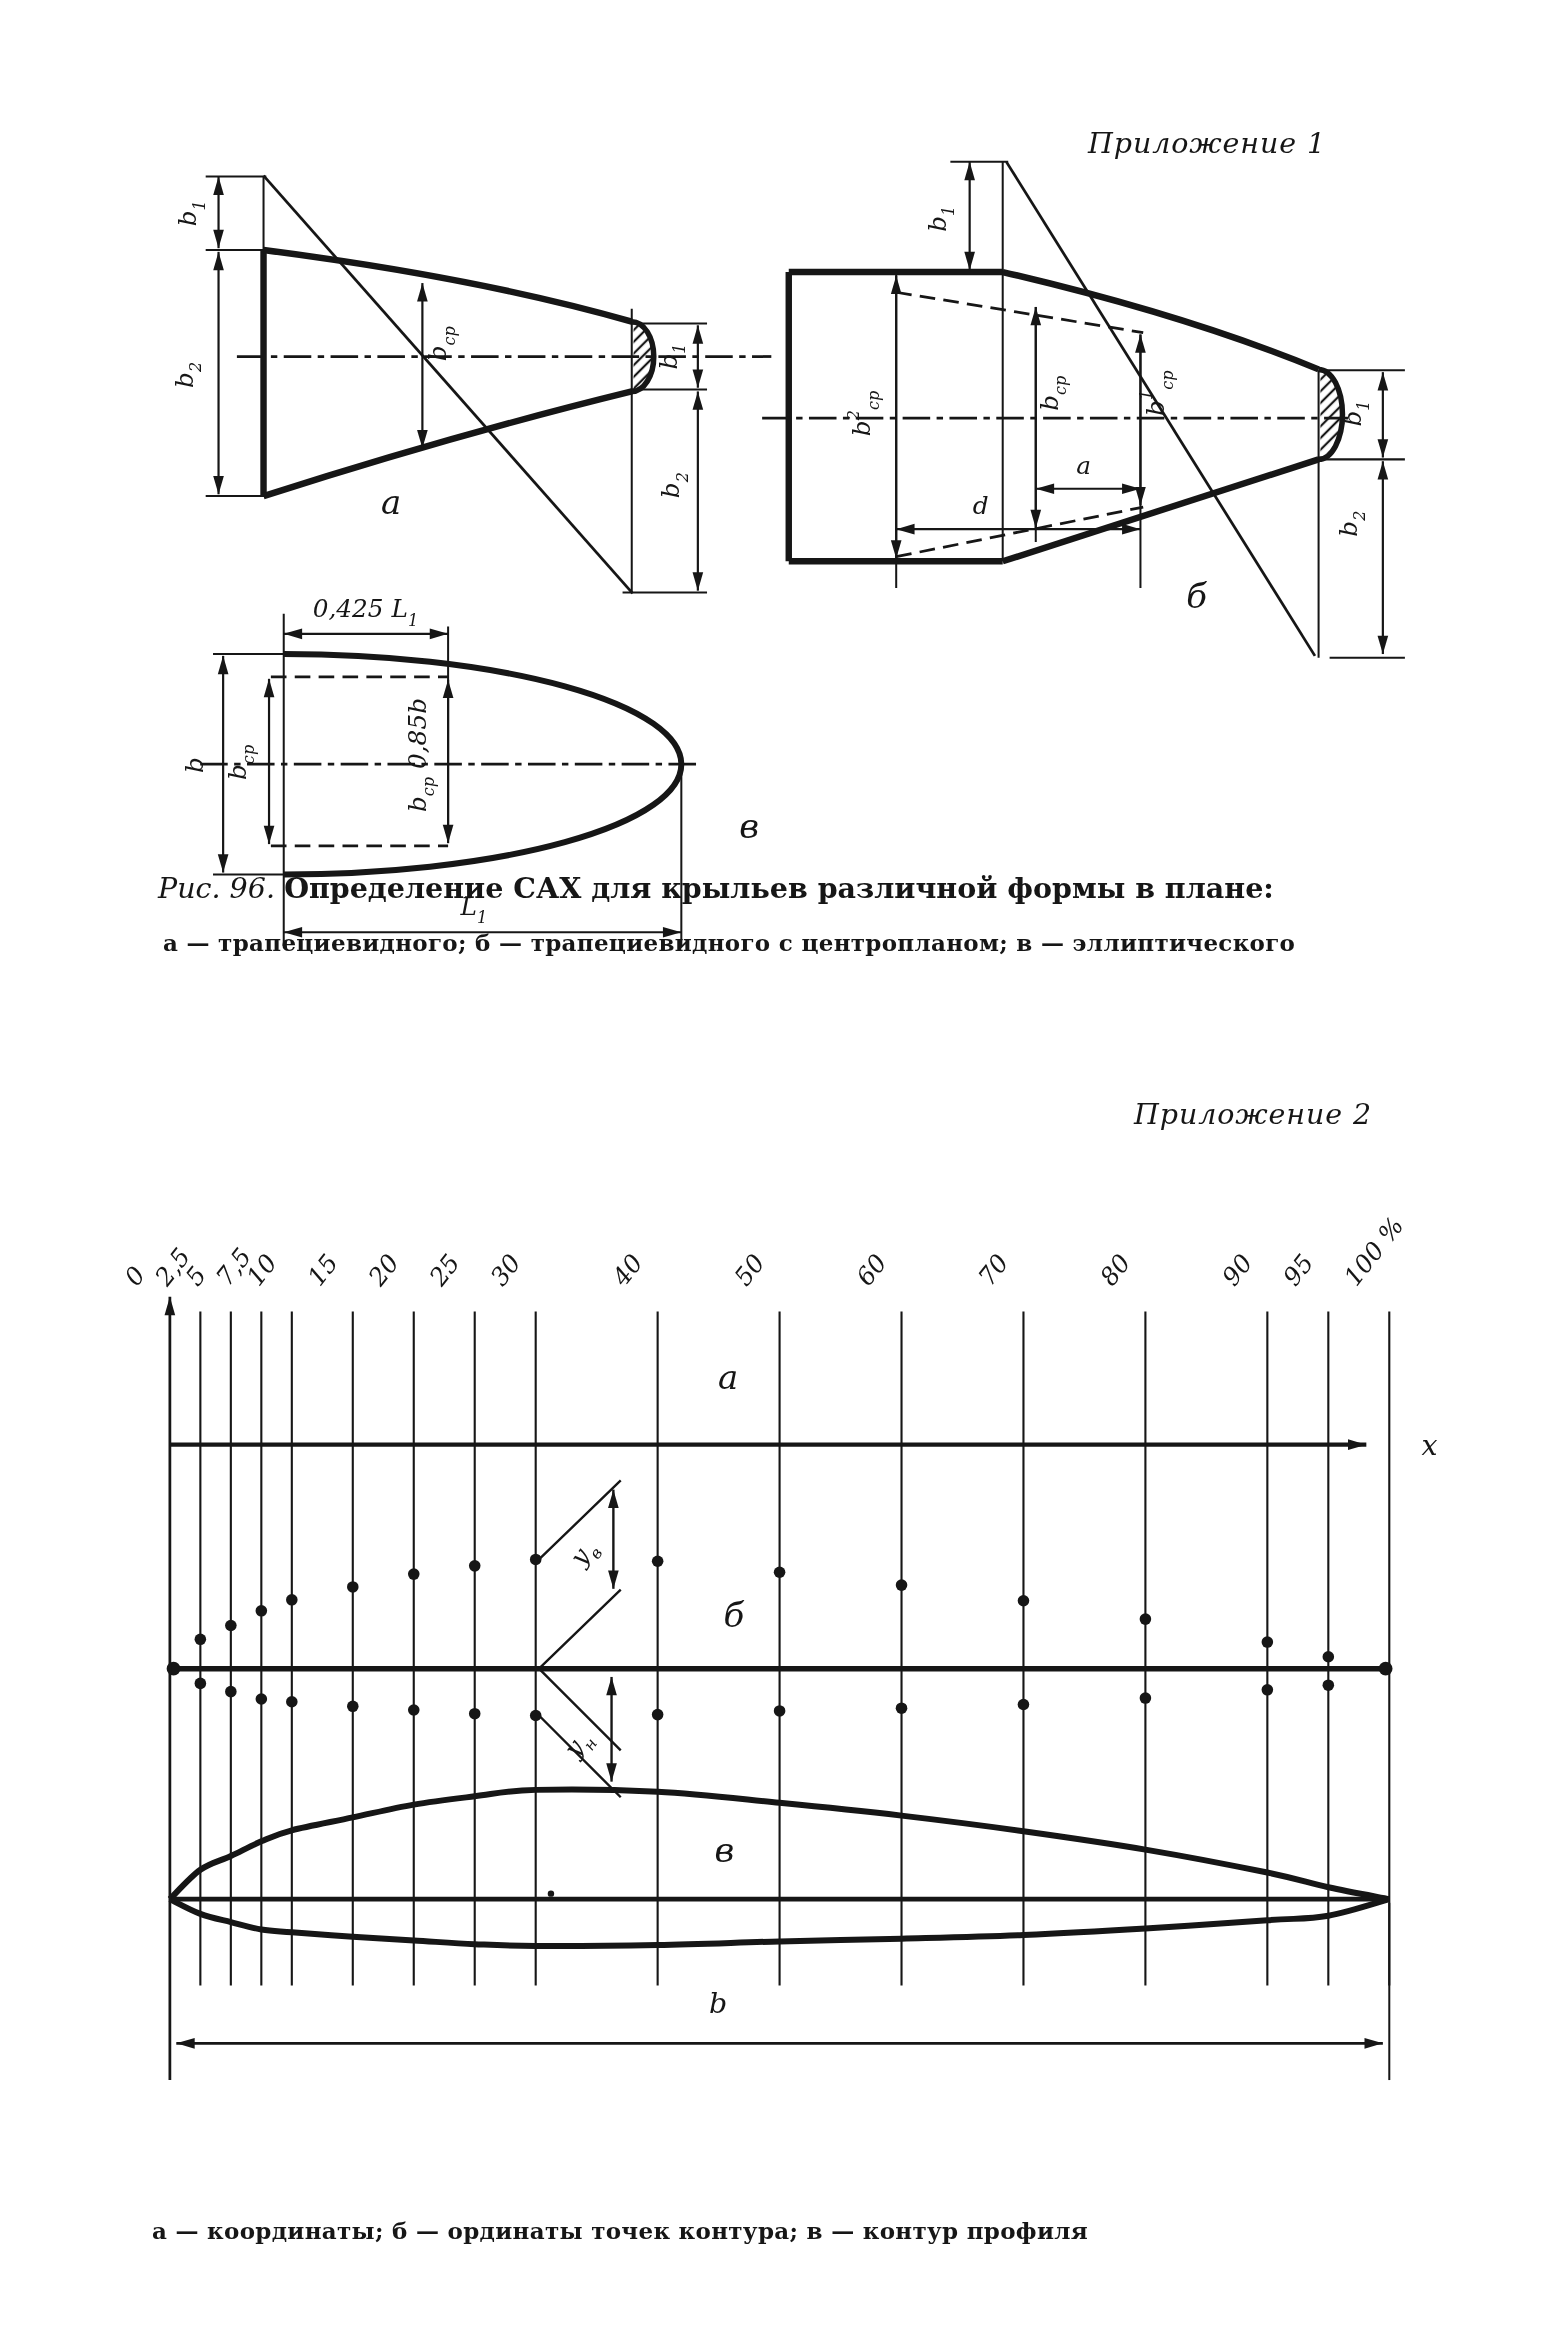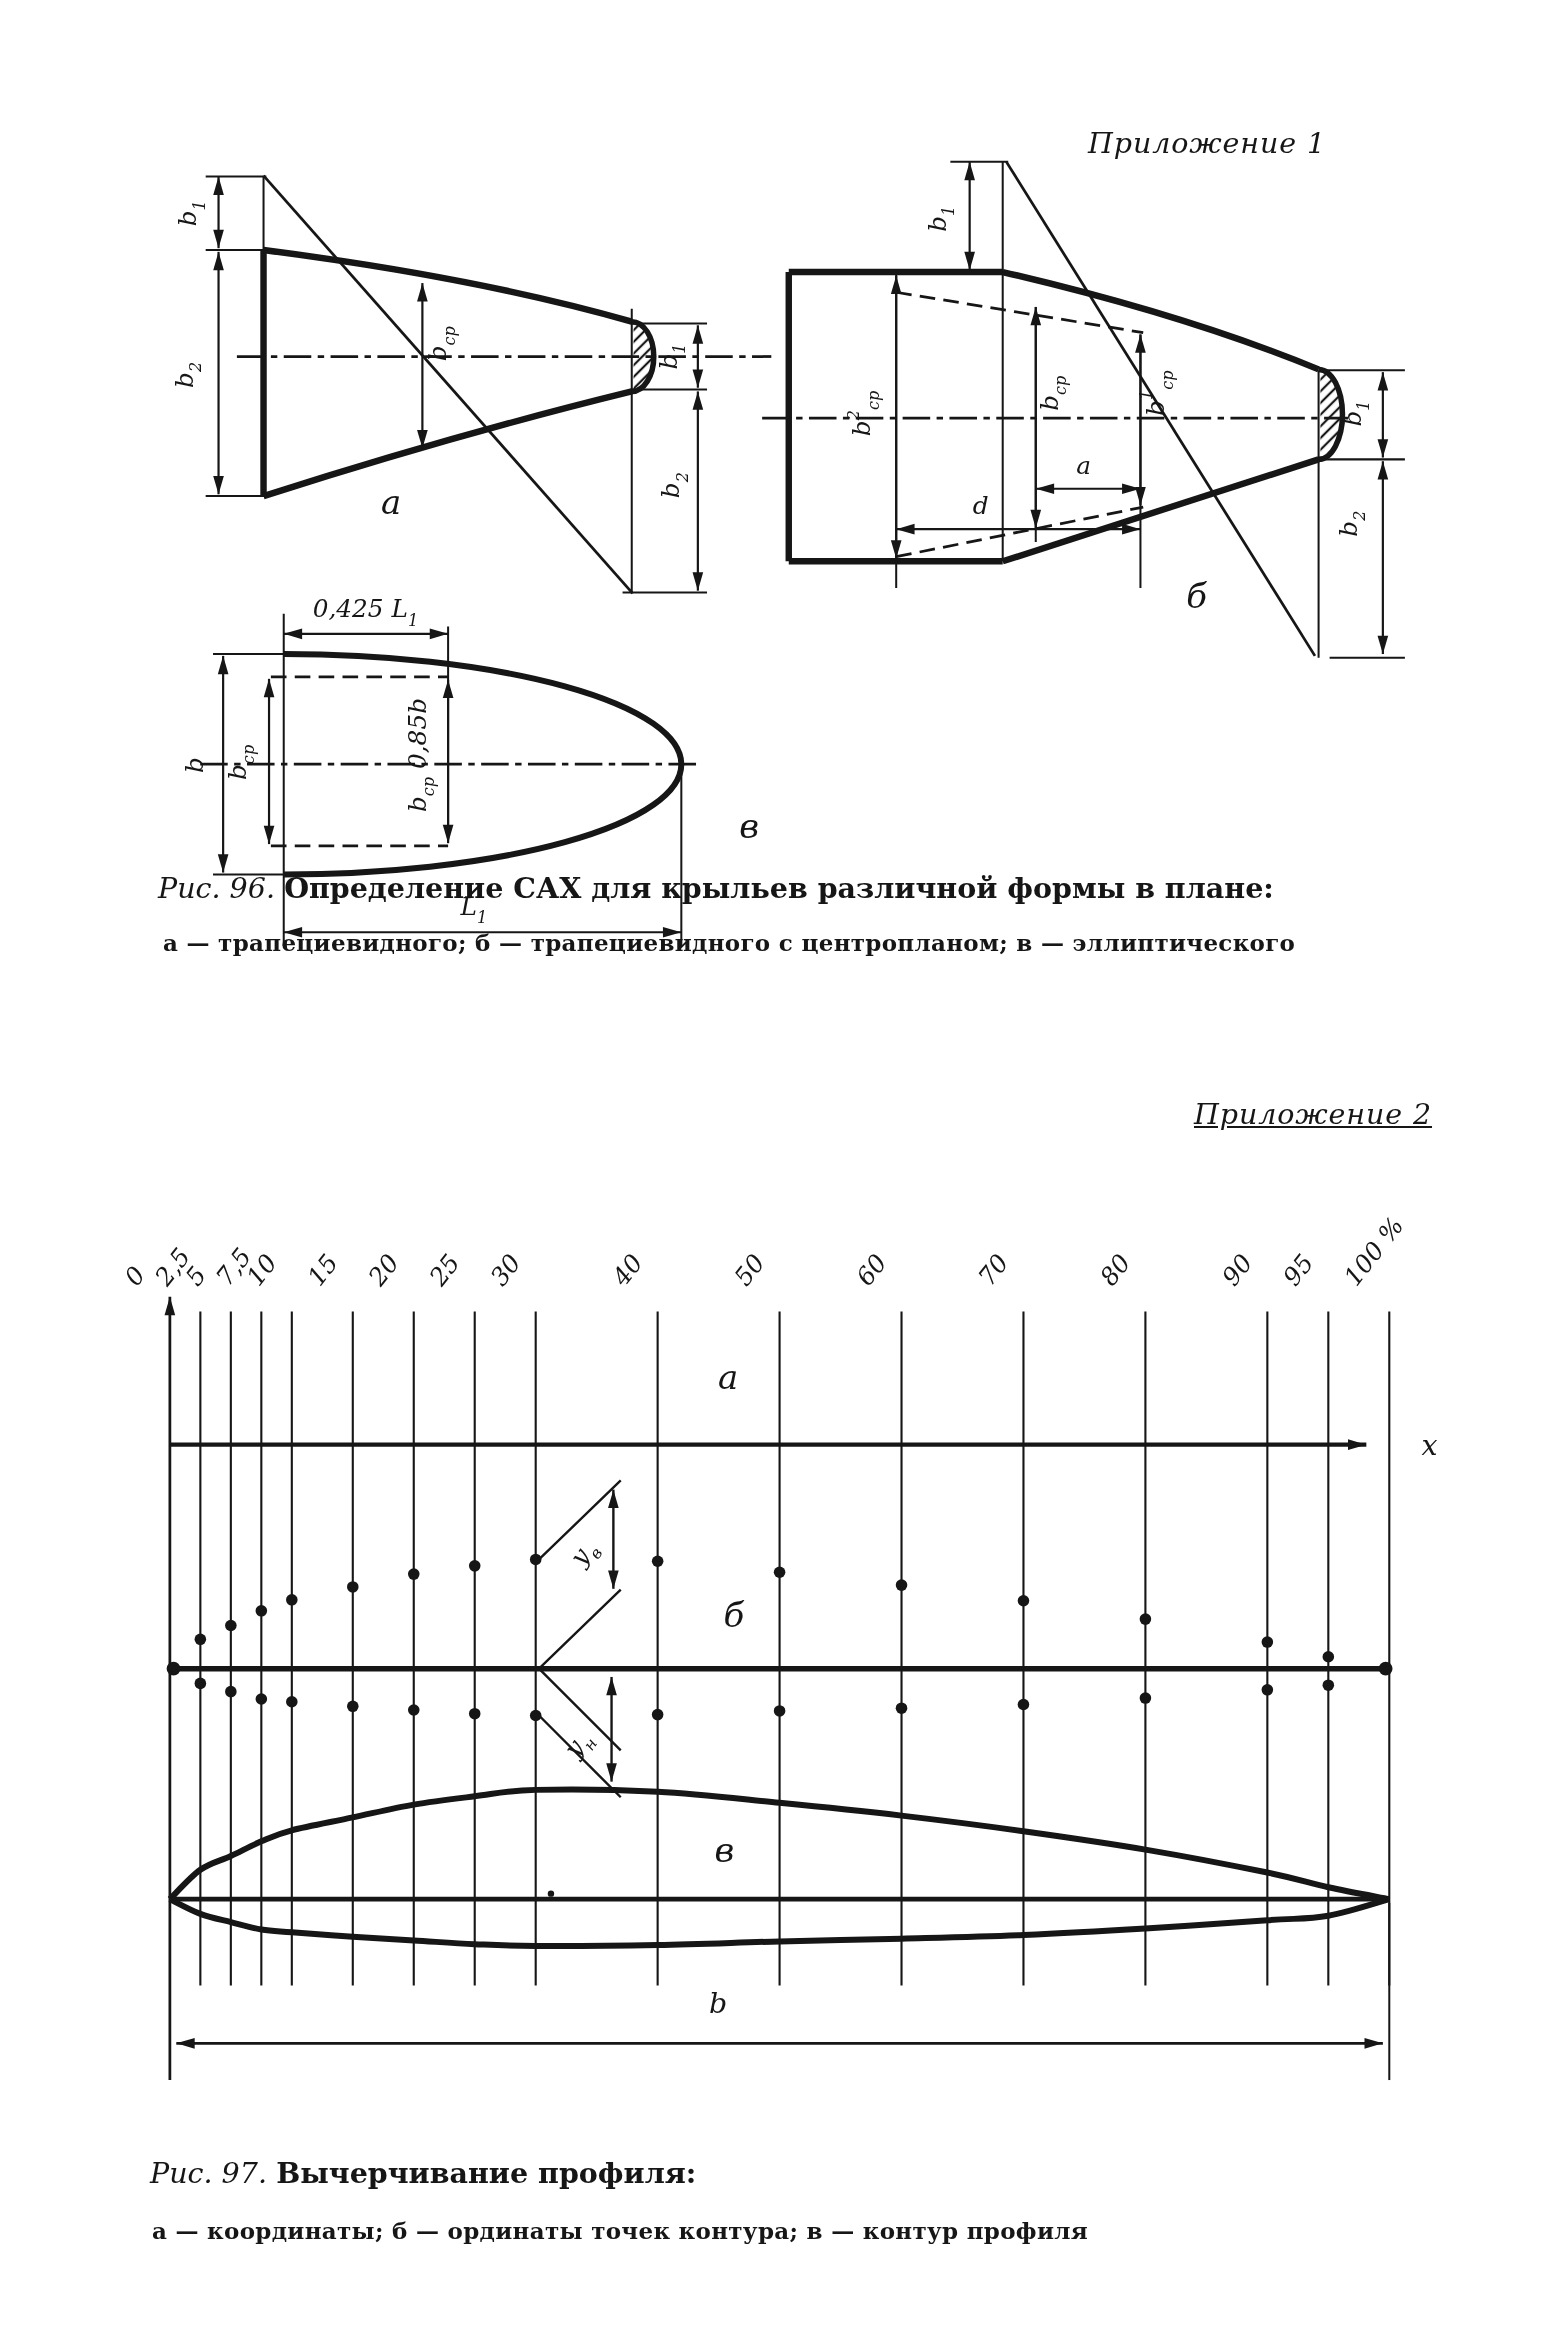--- a/index.html
+++ b/index.html
@@ -18,30 +18,27 @@
   .cap-prefix{font-style:italic;font-weight:400;margin-right:9.2px;}
   .cap-main{font-weight:700;}
   .cap-line2{font-size:23px;font-weight:600;letter-spacing:0.3px;}
 </style>
 </head>
 <body>
 
 <div id="page">
 
   <div class="ov appendix" style="top:127px;left:1088px;">Приложение 1</div>
-  <div class="ov appendix" style="top:1098px;left:1194px;text-decoration:underline;">Приложение 2</div>
+  <div class="ov appendix" style="top:1098px;left:1134px;">Приложение 2</div>
 
   <div class="ov cap-line1" style="top:871px;left:158px;">
     <span class="cap-prefix">Рис. 96.</span><span class="cap-main">Определение САХ для крыльев различной формы в плане:</span>
   </div>
   <div class="ov cap-line2" style="top:929px;left:163px;">а — трапециевидного; б — трапециевидного с центропланом; в — эллиптического</div>
 
-  <div class="ov cap-line1" style="top:2156px;left:150px;">
-    <span class="cap-prefix">Рис. 97.</span><span class="cap-main">Вычерчивание профиля:</span>
-  </div>
   <div class="ov cap-line2" style="top:2217px;left:152px;">а — координаты; б — ординаты точек контура; в — контур профиля</div>
 
   <svg width="1561" height="2342" viewBox="0 0 1700 2550">
     <defs>
       <pattern id="hatch" width="9" height="9" patternUnits="userSpaceOnUse" patternTransform="rotate(45)">
         <line x1="4" y1="0" x2="4" y2="9" stroke="#161616" stroke-width="2.4"></line>
       </pattern>
     </defs>
 
     <g stroke="#161616" fill="none">

